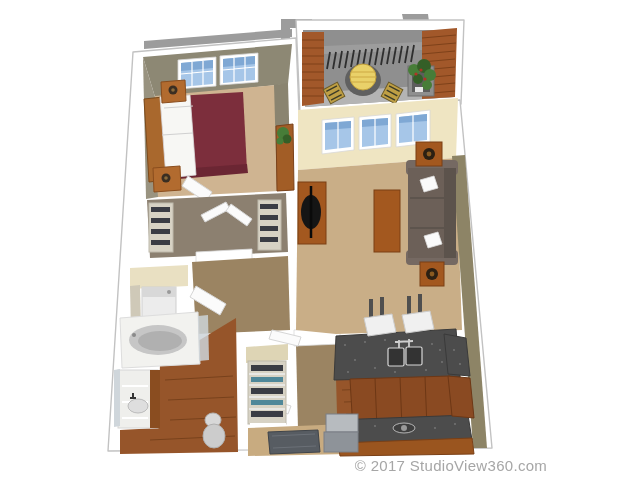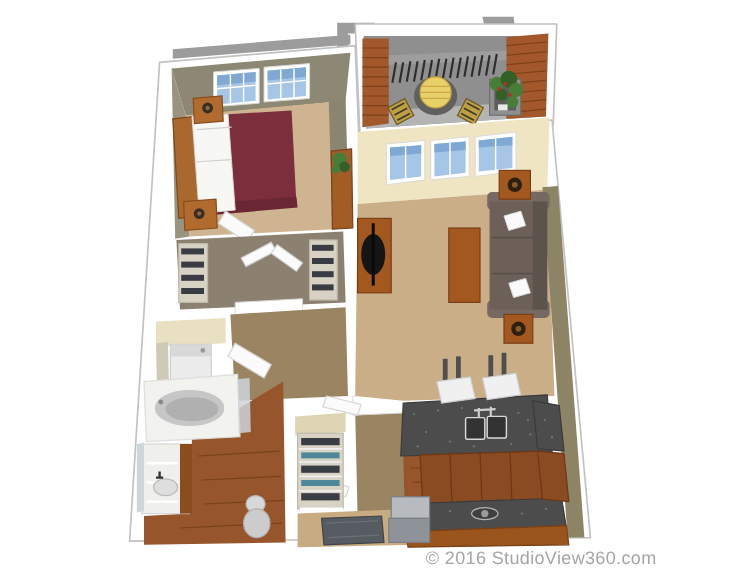--- a/index.html
+++ b/index.html
@@ -322,14 +322,14 @@
     <g>
       <polygon class="granite" points="444,334 466,338 470,376 448,374"></polygon>
       <circle class="speck" cx="454" cy="350" r=".9"></circle>
           <circle class="speck" cx="460" cy="364" r=".9"></circle>
       <polygon fill="#8a4a22" stroke="#6d3715" points="448,376 470,378 474,418 452,416"></polygon>
     </g>
   </g>
 
 </svg>
 
-<div class="copyright">© 2016 StudioView360.com</div>
+<div class="copyright">© 2017 StudioView360.com</div>
 </div>
 
 </body></html>

